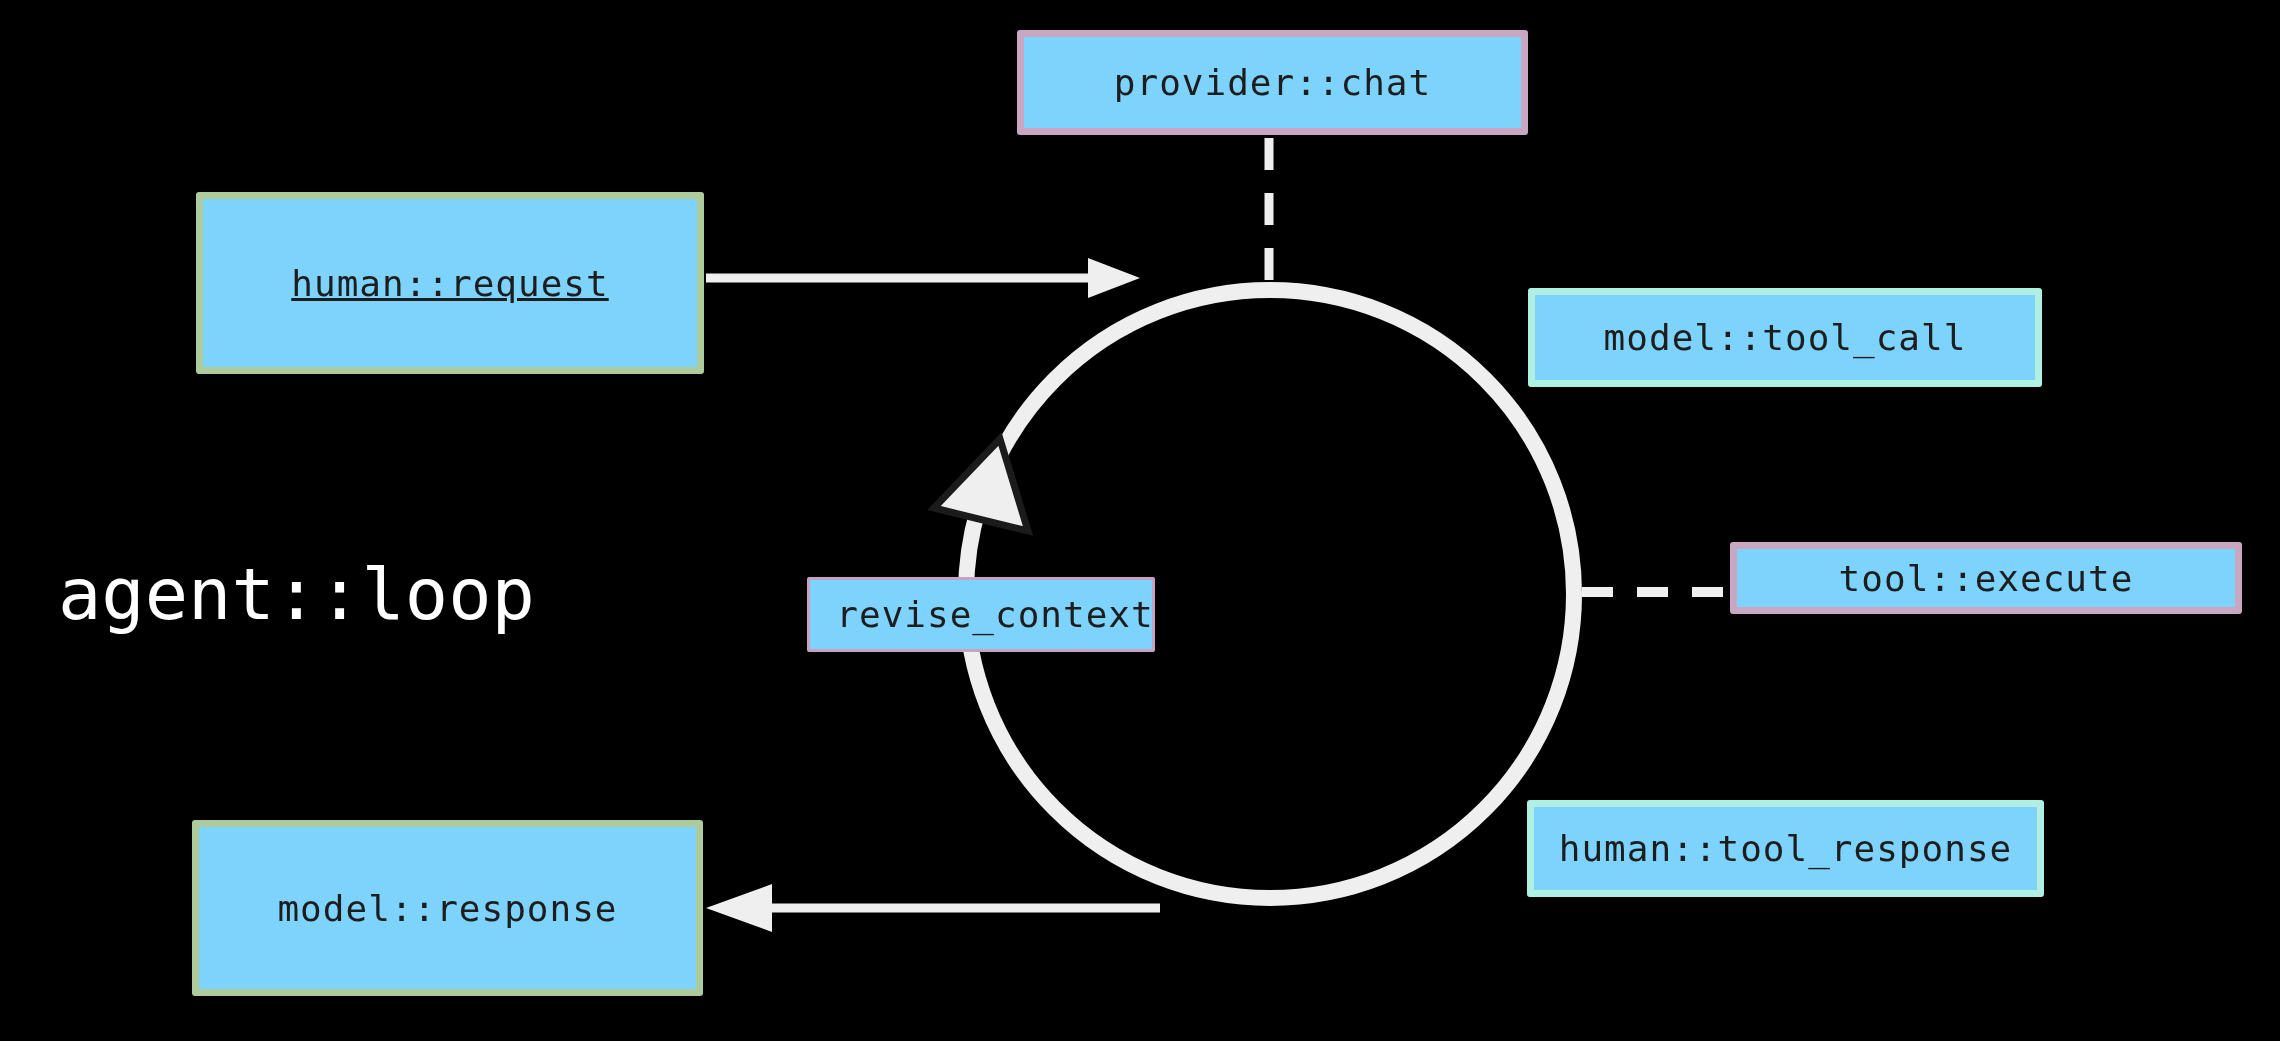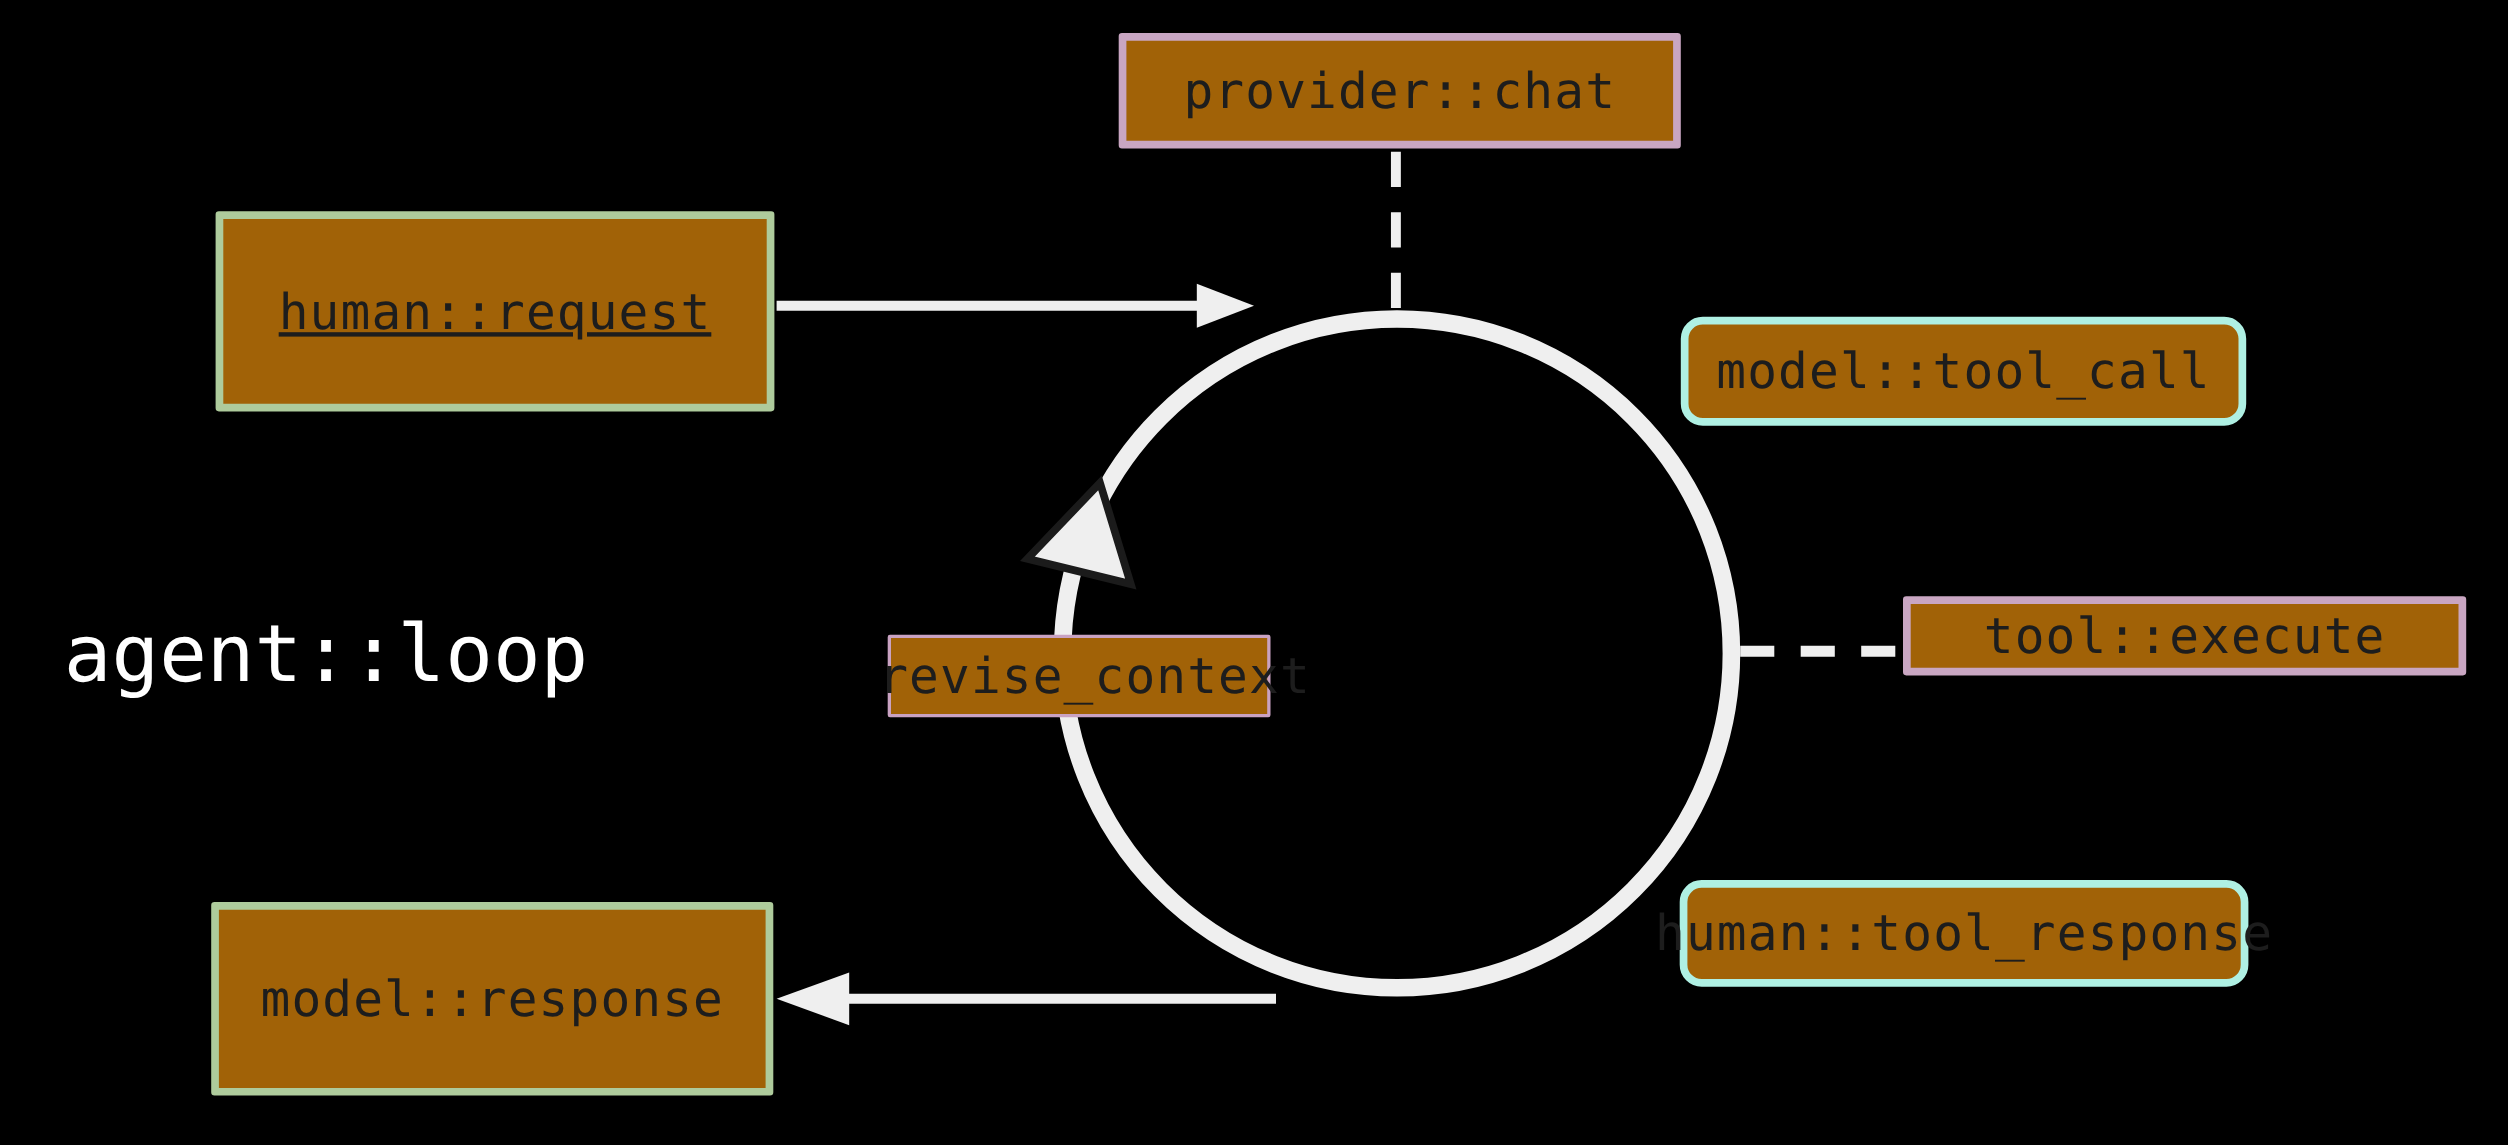--- a/index.html
+++ b/index.html
@@ -6,32 +6,32 @@
   .canvas{
     position:relative;
     width:2280px;height:1041px;
     background:#000000;
     font-family:"DejaVu Sans Mono", monospace;
     overflow:hidden;
   }
   svg.wires{position:absolute;left:0;top:0;width:2280px;height:1041px;}
   .node{
     position:absolute;
-    background:#a16207;
+    background:#7dd3fc;
     border:7px solid;
     border-radius:3px;
     display:flex;align-items:center;justify-content:center;
     color:#1d1d1d;
-    font-size:45px;
+    font-size:36px;
     letter-spacing:1px;
     white-space:nowrap;
     box-sizing:border-box;
   }
   .node.green{border-color:#aecb9c;}
-  .node.cyan{border-color:#aff0e3;border-radius:20px;}
+  .node.cyan{border-color:#aff0e3;}
   .node.mauve{border-color:#c9a6c2;}
   .node.pink{border-color:#c9a2c2;border-width:3px;border-radius:2px;padding-left:28px;}
 
   #node-provider-chat      {left:1017px;top:30px; width:511px;height:105px;}
   #node-human-request      {left:196px; top:192px;width:508px;height:182px;text-decoration:underline;}
   #node-model-tool-call    {left:1528px;top:288px;width:514px;height:99px;}
   #node-tool-execute       {left:1730px;top:542px;width:512px;height:72px;}
   #node-human-tool-response{left:1527px;top:800px;width:517px;height:97px;}
   #node-model-response     {left:192px; top:820px;width:511px;height:176px;}
   #node-revise-context     {left:807px; top:577px;width:348px;height:75px;}

